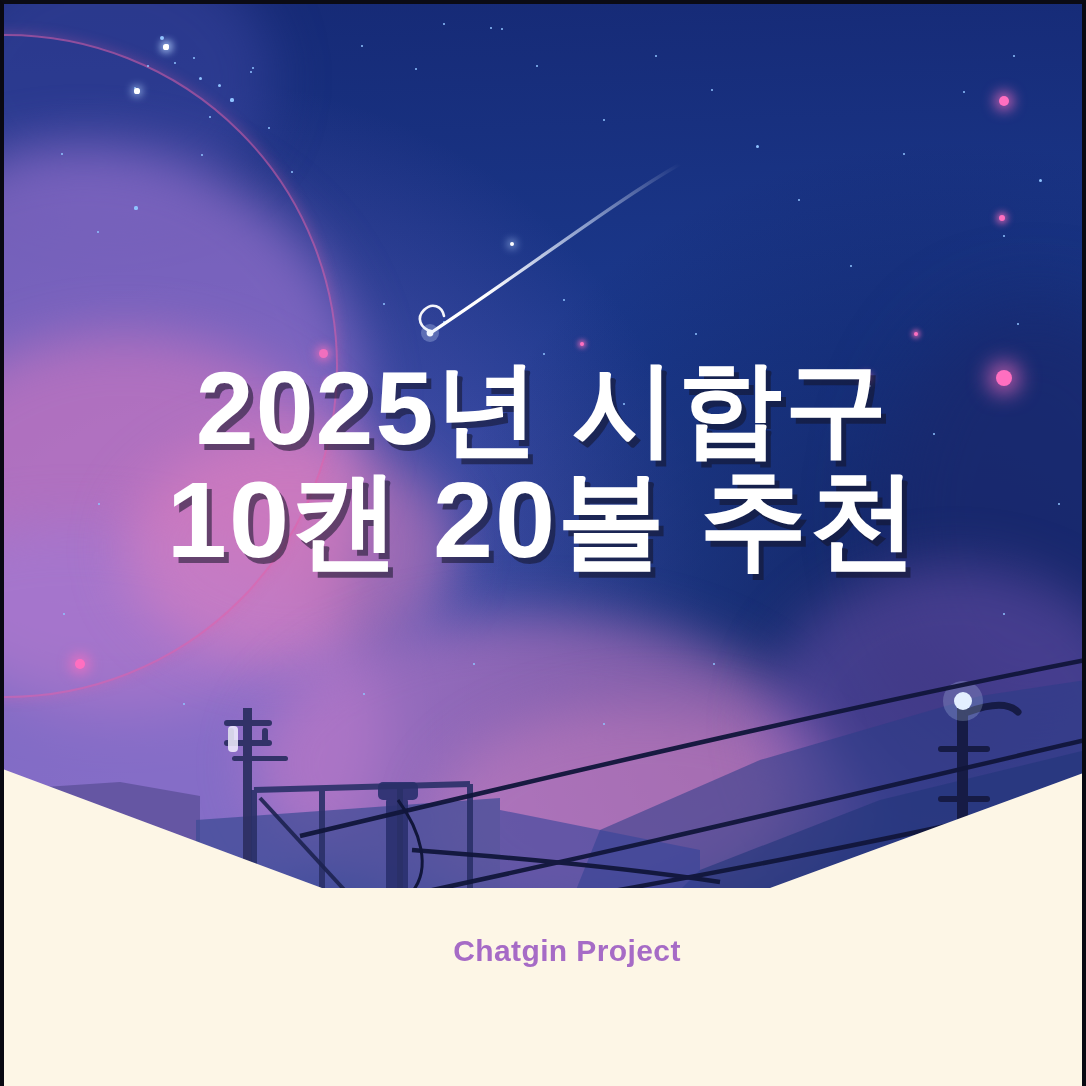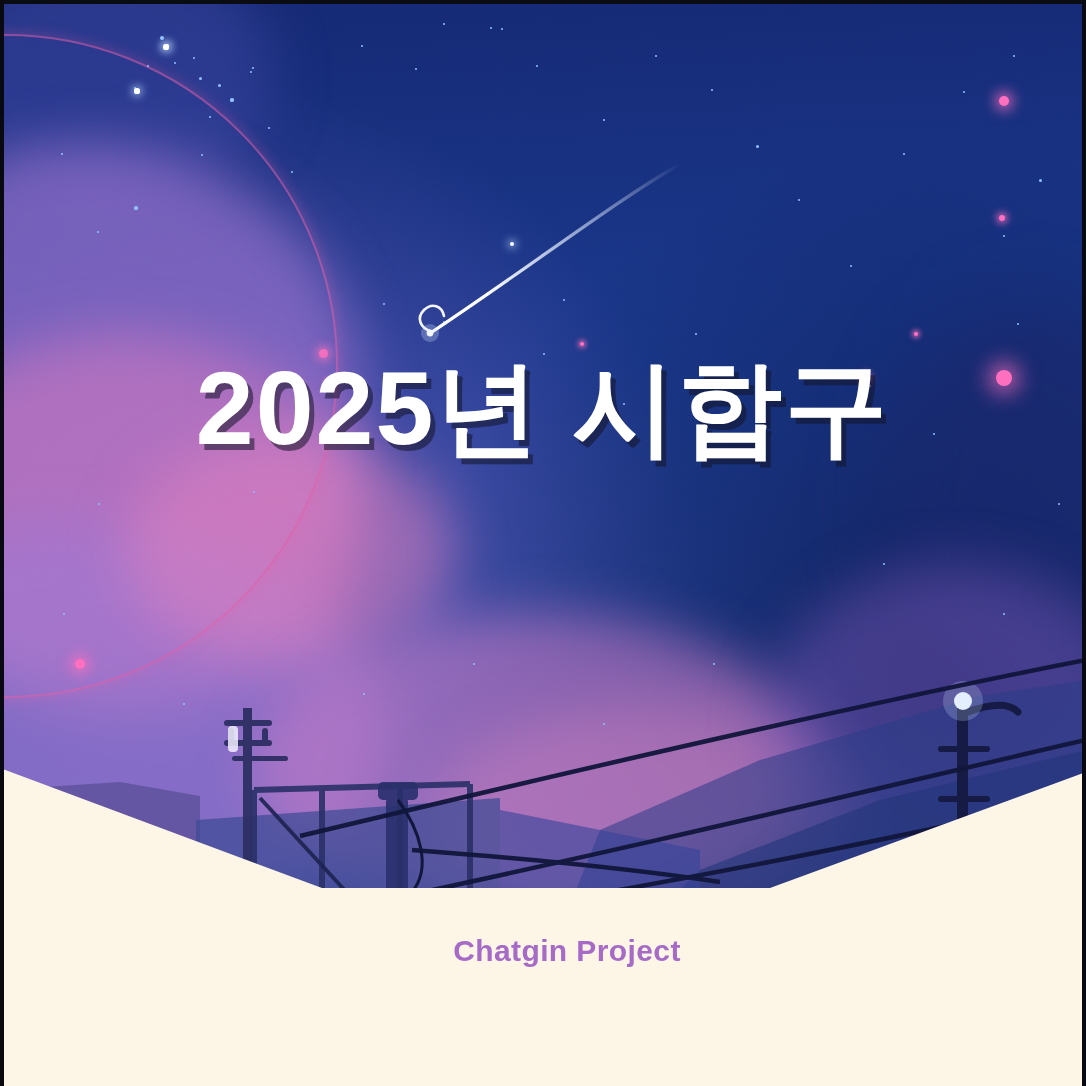--- a/index.html
+++ b/index.html
@@ -263,18 +263,19 @@
     </g>
     <path d="M398 200 C 420 230, 432 268, 412 292" stroke="#11163b" stroke-width="3" fill="none"></path>
   </svg>
 
   <svg id="cream" viewBox="0 0 1086 1086" preserveAspectRatio="none" xmlns="http://www.w3.org/2000/svg">
     <path d="M0 768 L322 888 L770 888 L1086 772 L1086 1086 L0 1086 Z" fill="#fdf6e6"></path>
   </svg>
 
   <div id="title">
     <span class="ln ln2">2025년 시합구</span>
+    <span class="ln ln3">10캔 20볼 추천</span>
   </div>
 
   <div id="footer">Chatgin Project</div>
 
   <div id="frame"></div>
 </div>
 
 </body></html>

